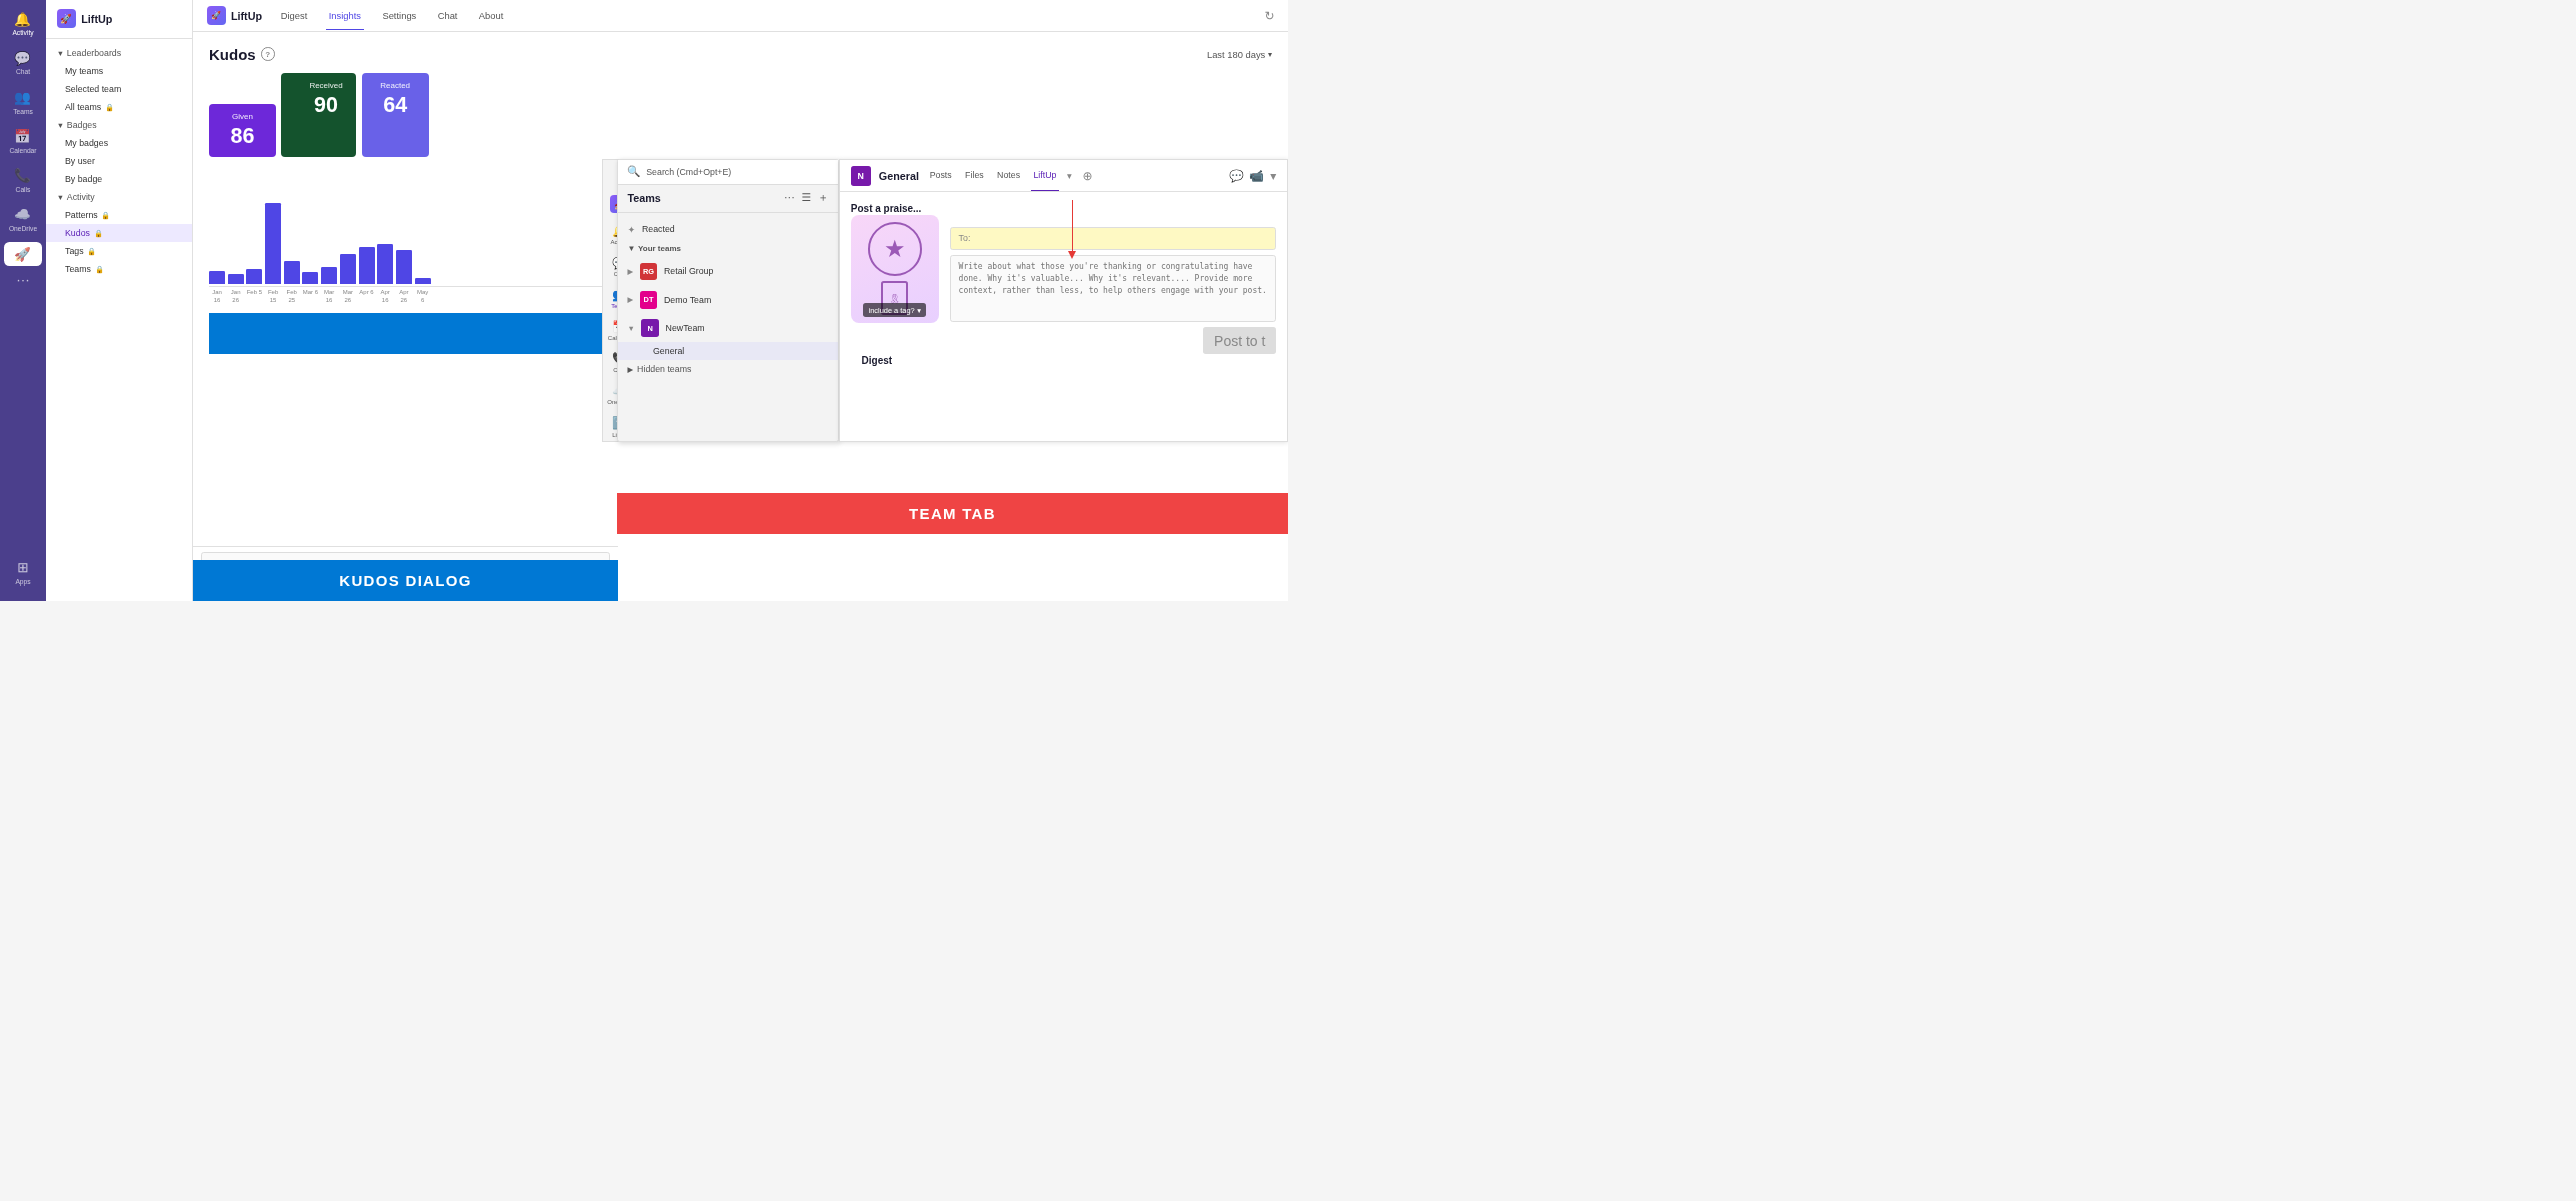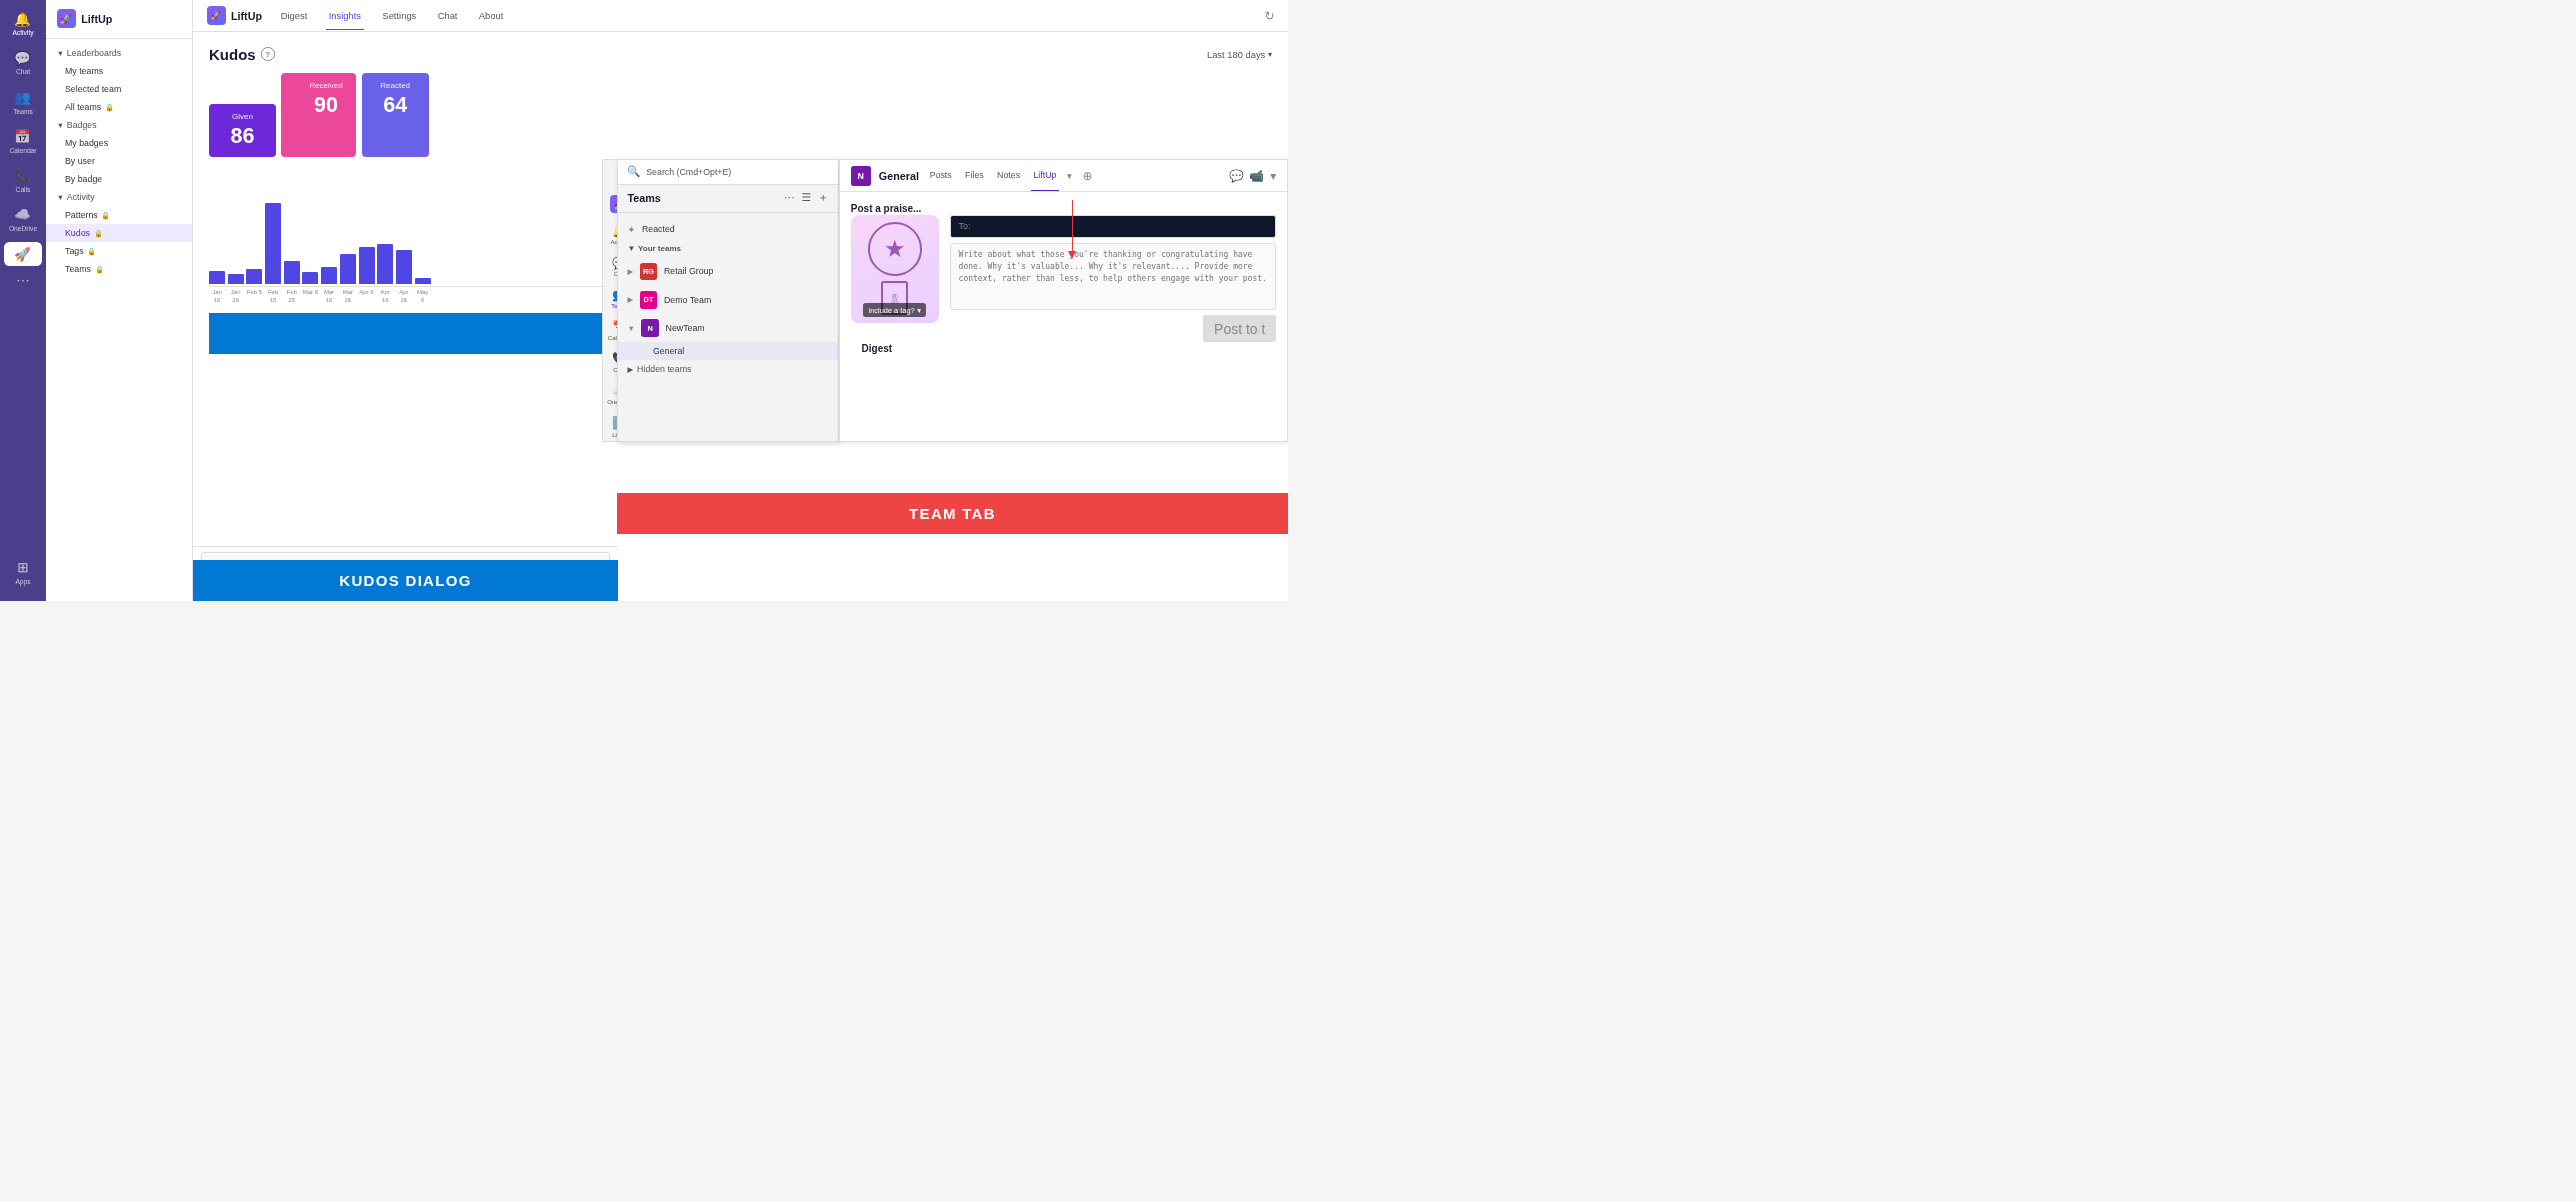--- a/index.html
+++ b/index.html
@@ -184,21 +184,21 @@
       margin-bottom: 13.5px;
     }
     .stat-card {
       padding: 8px 13.5px;
       border-radius: 4px;
       min-width: 67px;
       color: #fff;
       text-align: center;
     }
     .stat-card.given { background: #6d28d9; margin-top: 31px; }
-    .stat-card.received { background: #ec4899; padding-left: 28px; }
+    .stat-card.received { background: #14532d; padding-left: 28px; }
     .stat-card.reacted { background: #4f46e5; opacity: 0.85; }
     .stat-label { font-size: 8px; margin-bottom: 2.7px; opacity: 0.9; }
     .stat-value { font-size: 21.5px; font-weight: 700; }
 
     
     .chart-container {
       margin-top: 5.4px;
       height: 135px;
       position: relative;
     }
@@ -463,21 +463,22 @@
       display: flex;
       flex-direction: column;
       gap: 5.4px;
     }
     .to-field {
       border: 0.7px solid #ddd;
       border-radius: 2.7px;
       padding: 5.4px 8px;
       font-size: 8.8px;
       color: #888;
-      background: #0f172a;
+      background: #fef9c3;
+      margin-top: 12px;
     }
     .praise-textarea {
       border: 0.7px solid #ddd;
       border-radius: 2.7px;
       padding: 5.4px 8px;
       font-size: 8px;
       color: #888;
       background: #fafafa;
       flex: 1;
       min-height: 67px;

